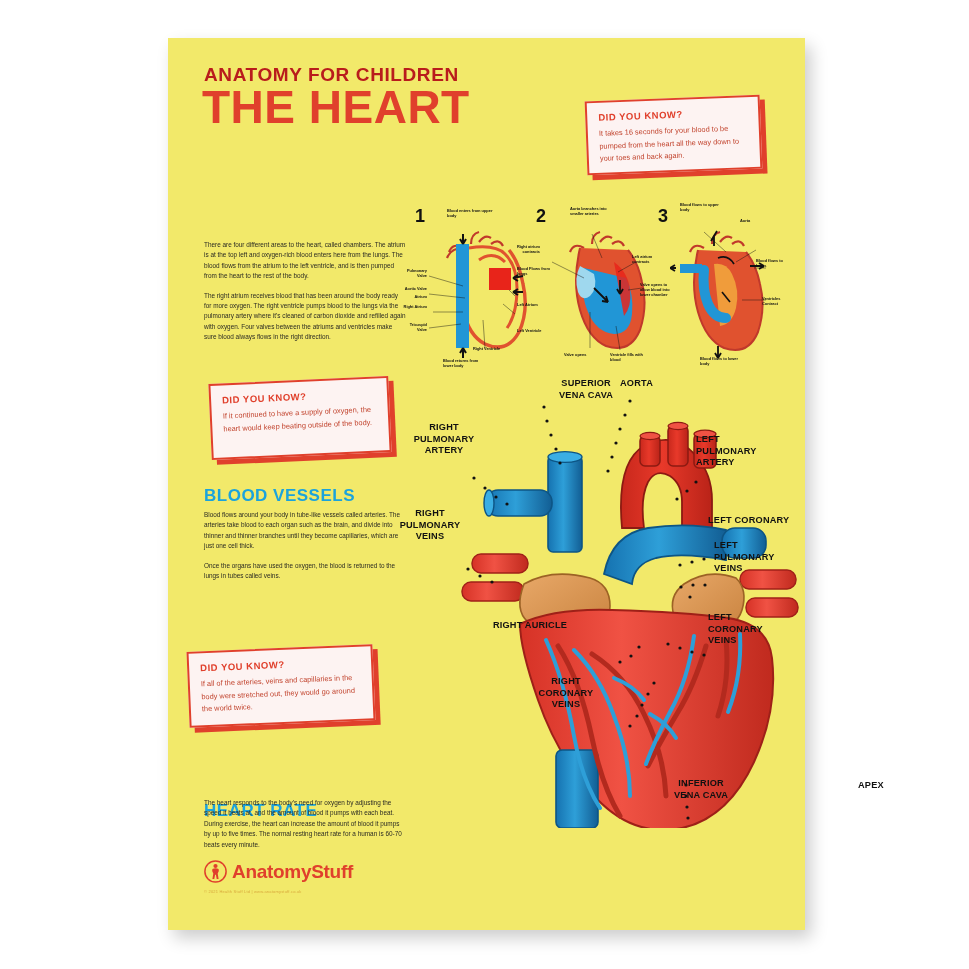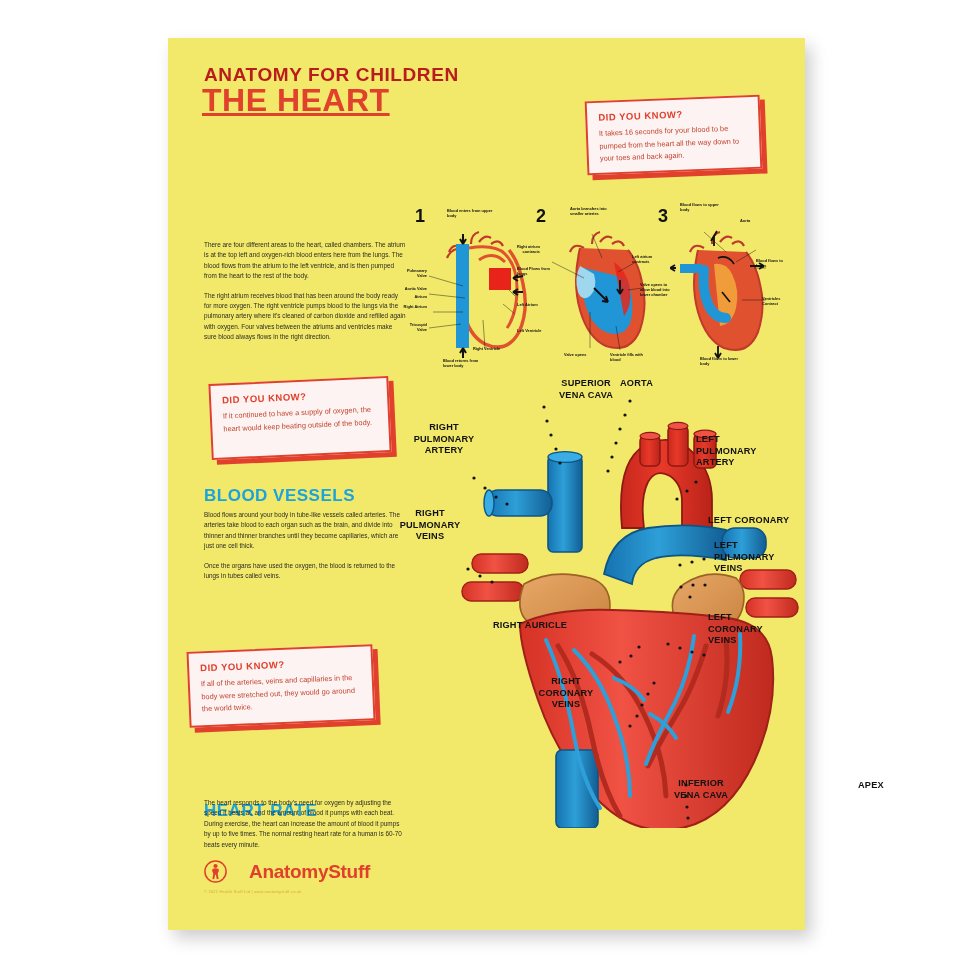--- a/index.html
+++ b/index.html
@@ -13,21 +13,21 @@
     background:#f2e96a;
     box-shadow:6px 8px 16px rgba(0,0,0,.20);
   }
   
   .kicker{
     position:absolute;left:36px;top:26px;
     color:#b91c1c;font-size:19px;font-weight:bold;letter-spacing:.6px;
   }
   .title{
     position:absolute;left:34px;top:46px;
-    color:#e0402c;font-size:32px;font-weight:bold;letter-spacing:.5px;line-height:1;text-decoration:underline;
+    color:#e0402c;font-size:46px;font-weight:bold;letter-spacing:.5px;line-height:1;
   }
   .intro{
     position:absolute;left:36px;top:105px;width:310px;
     color:#2b2b23;font-size:10.5px;line-height:1.55;font-weight:600;
   }
   .sec-head{
     position:absolute;color:#1ba3dc;font-size:17px;font-weight:bold;letter-spacing:.5px;
   }
   .sec-body{
     position:absolute;width:202px;color:#2b2b23;font-size:6.4px;line-height:1.62;
@@ -59,21 +59,21 @@
     position:absolute;font-size:3.9px;color:#111;line-height:1.3;font-weight:600;
   }
   .mini-svg{position:absolute;}
   
   .hl{
     position:absolute;color:#111;font-size:9.2px;font-weight:bold;
     line-height:1.25;letter-spacing:.2px;
   }
   .hl.r{text-align:center;}
   
-  .logo{position:absolute;left:36px;top:822px;display:flex;align-items:center;gap:22px;text-align:center;}
+  .logo{position:absolute;left:36px;top:822px;display:flex;align-items:center;gap:5px;text-align:center;}
   .logo .mark{width:23px;height:23px;position:relative;}
   .logo .word{color:#e0402c;font-size:19px;font-weight:bold;letter-spacing:-.3px;}
   .copyright{
     position:absolute;left:36px;top:851px;color:#d8a93c;font-size:4px;letter-spacing:.2px;
   }
 </style>
 </head>
 <body>
 
 <div class="poster">

